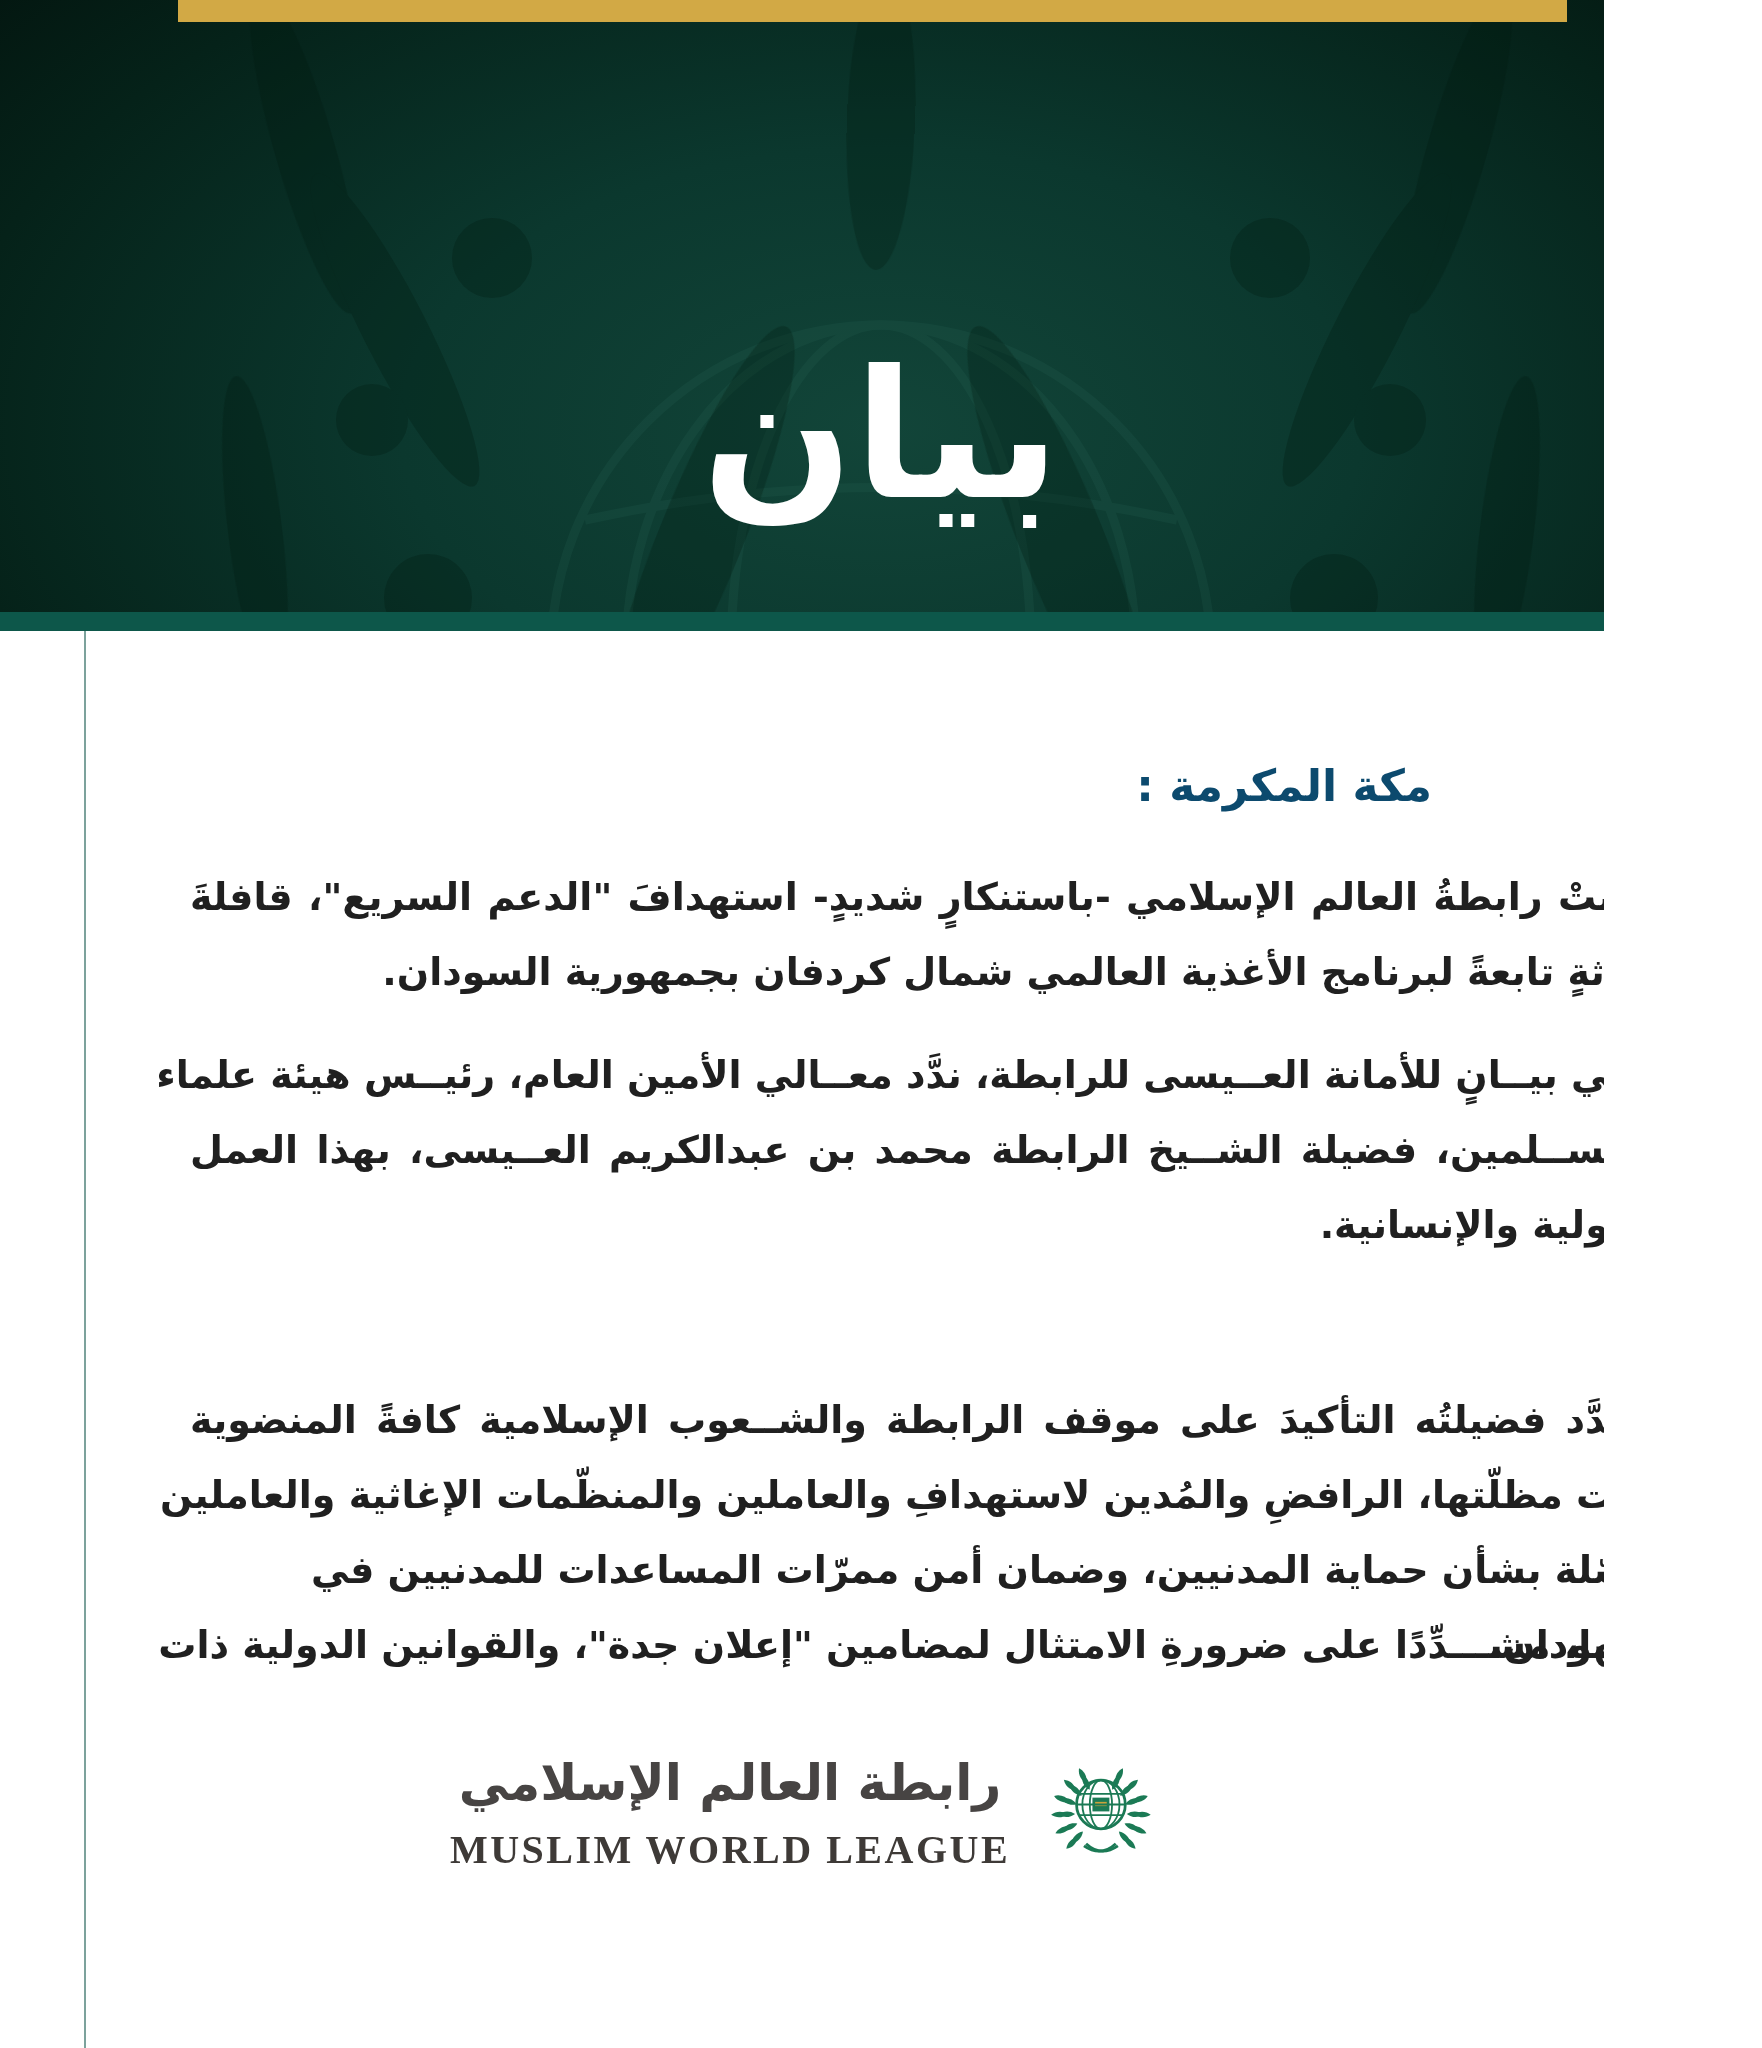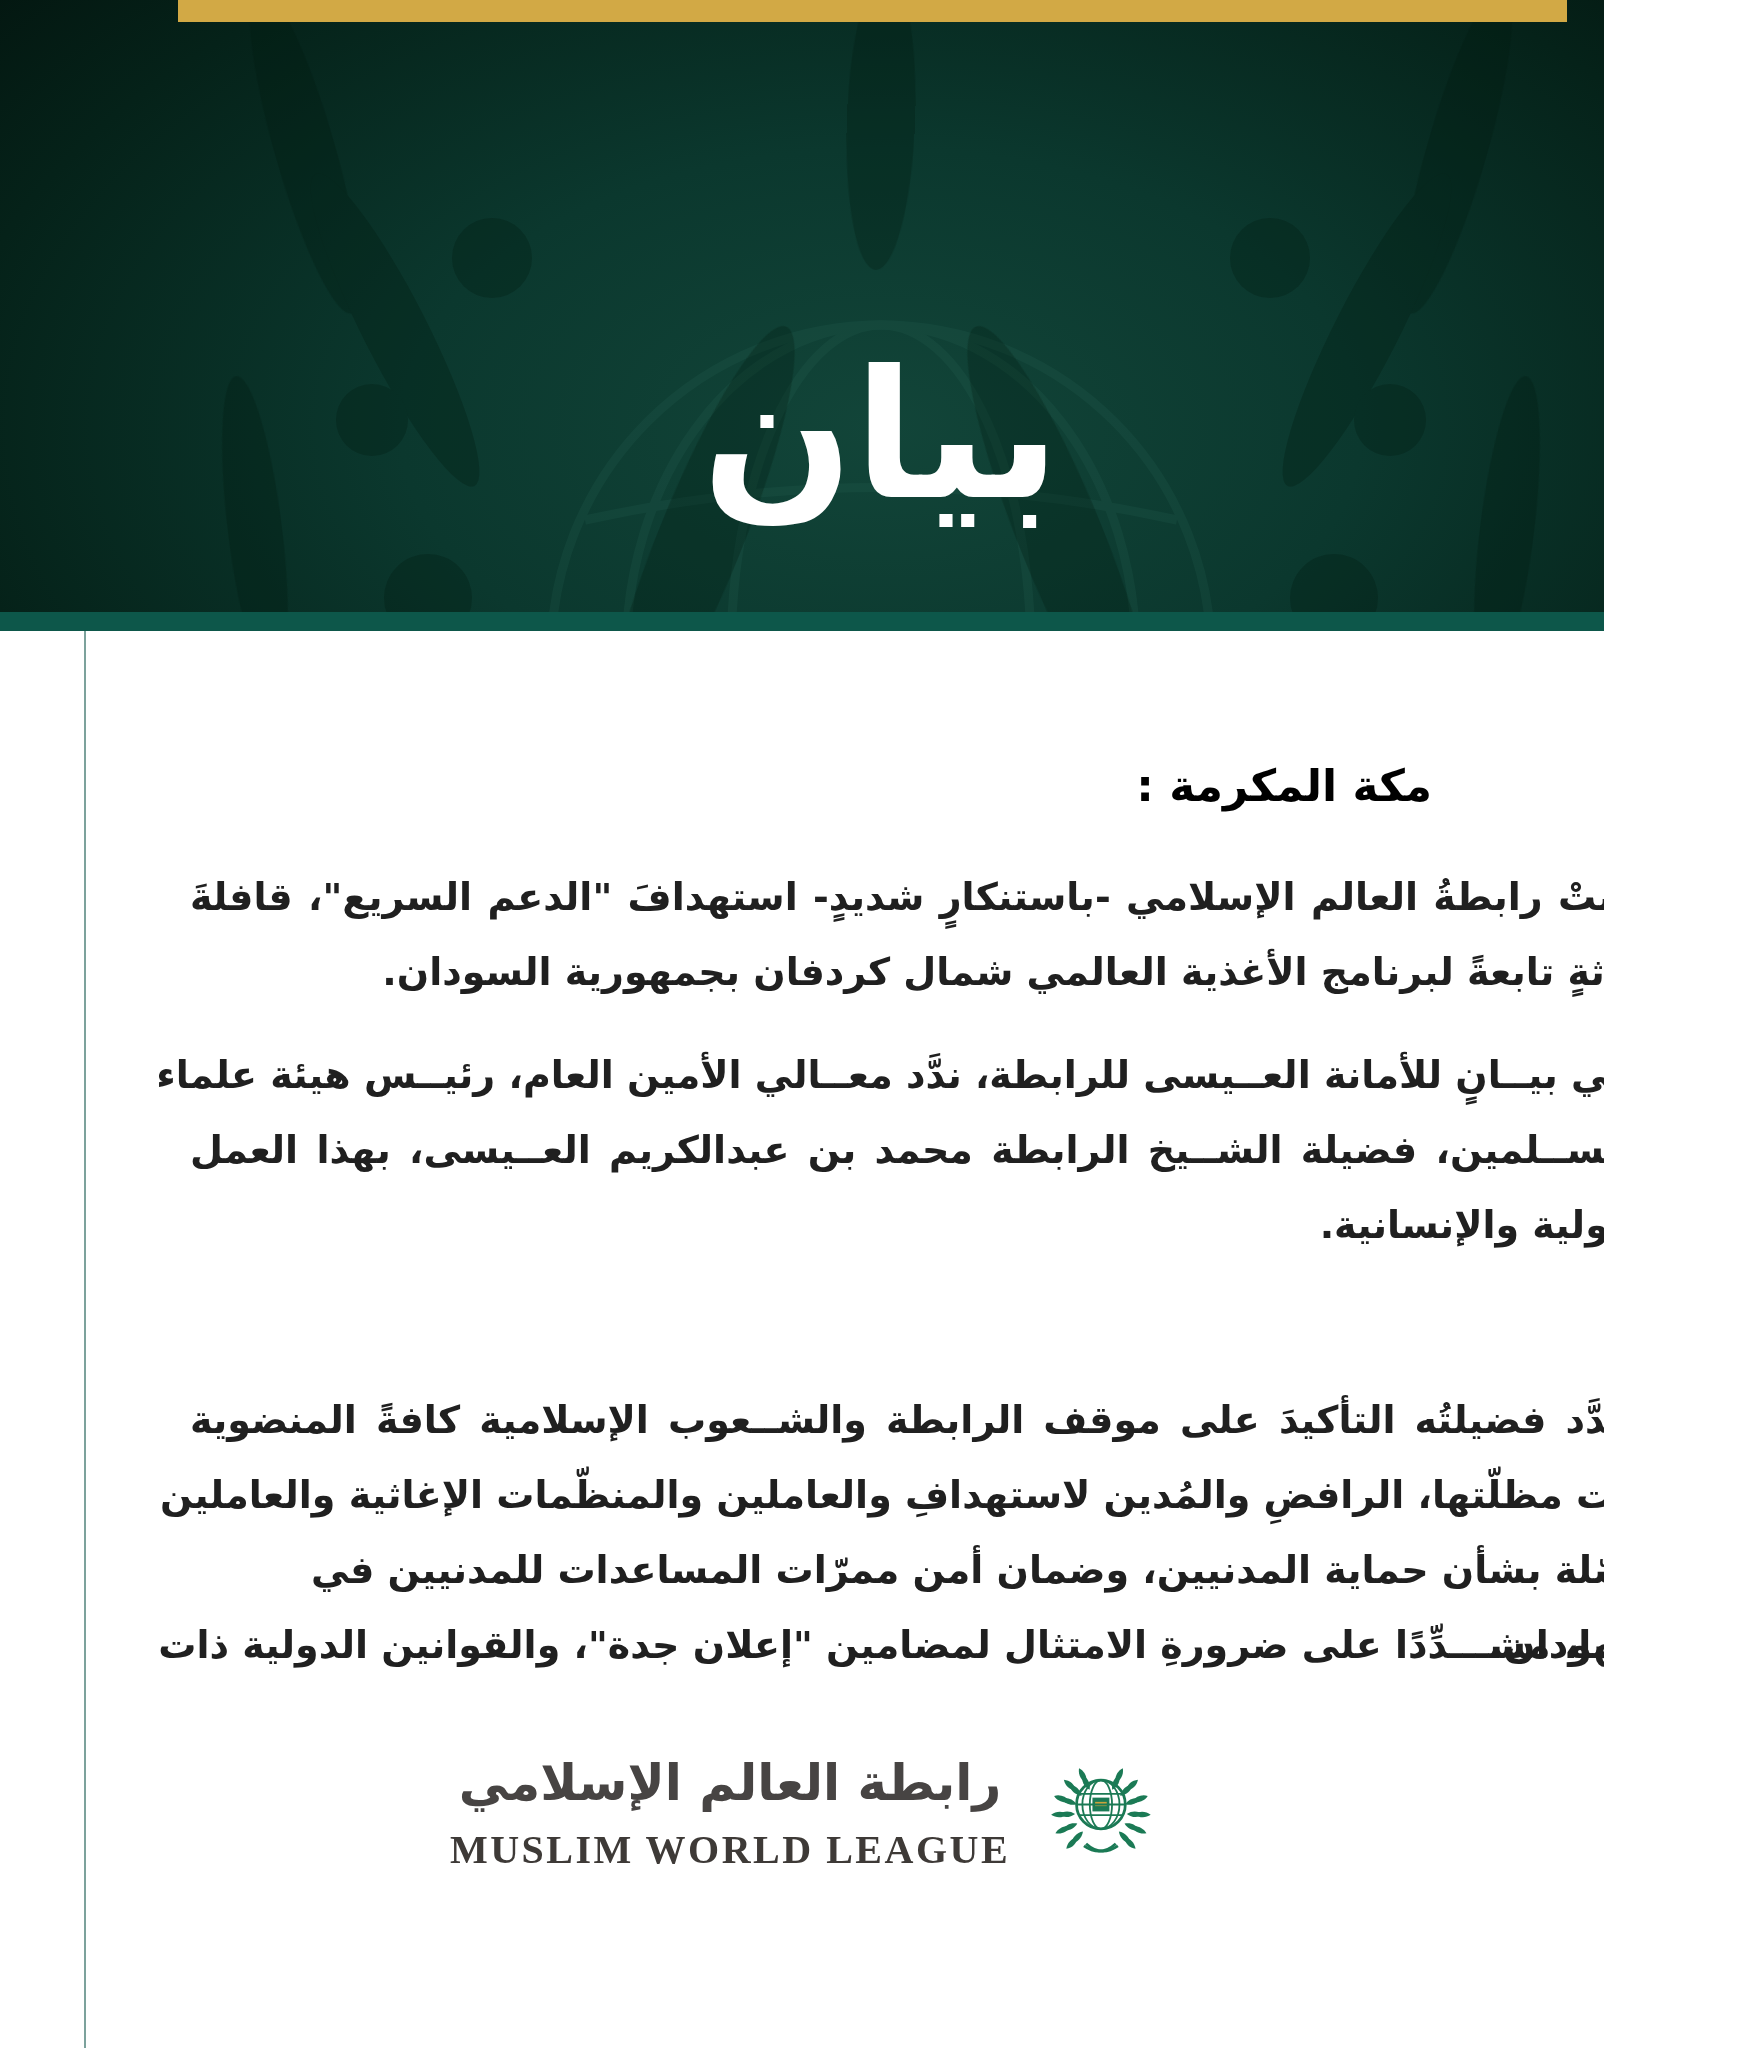--- a/index.html
+++ b/index.html
@@ -23,21 +23,21 @@
   .divider-band{position:absolute;left:0;top:612px;width:1762px;height:19px;background:#0d574a;}
 
   
   .frame-line{position:absolute;top:631px;bottom:0;width:2px;background:rgba(16,86,74,0.55);}
   .frame-left{left:84px;}
   .frame-right{left:1693px;}
 
   
   .location{
     position:absolute;top:760px;right:172px;direction:rtl;
-    font-size:44px;font-weight:bold;color:#000000;
+    font-size:44px;font-weight:bold;color:#0c4a6e;
   }
   .para{
     position:absolute;left:190px;width:1468px;direction:rtl;
     color:#202020;font-weight:bold;font-size:38px;
   }
   .para .line{
     display:block;height:75px;line-height:75px;
     text-align:justify;text-align-last:justify;
     white-space:nowrap;overflow:visible;
   }

